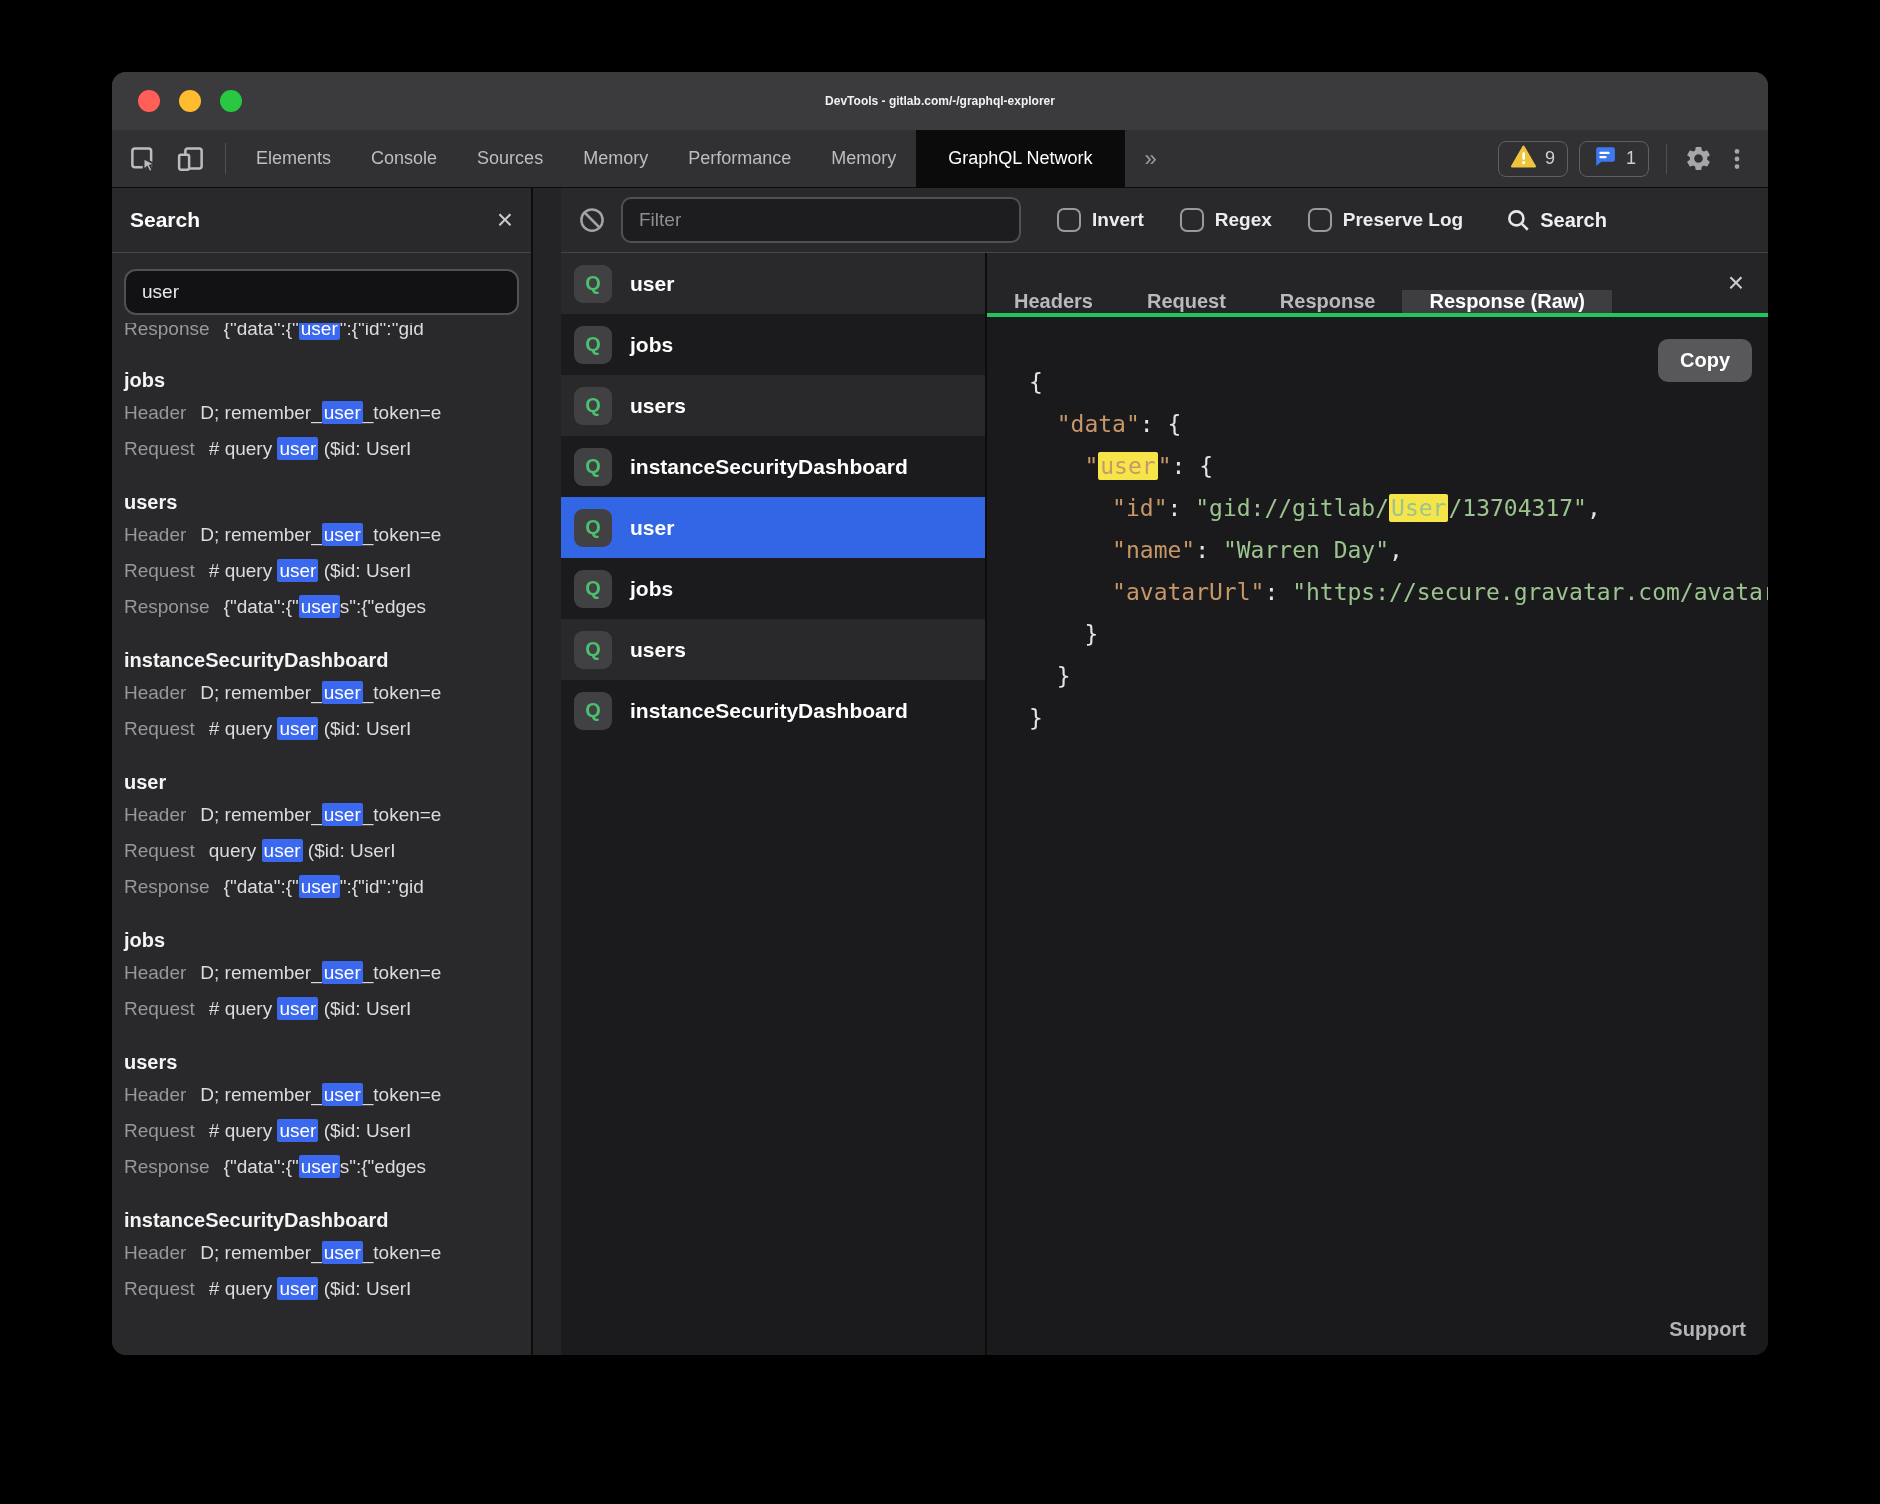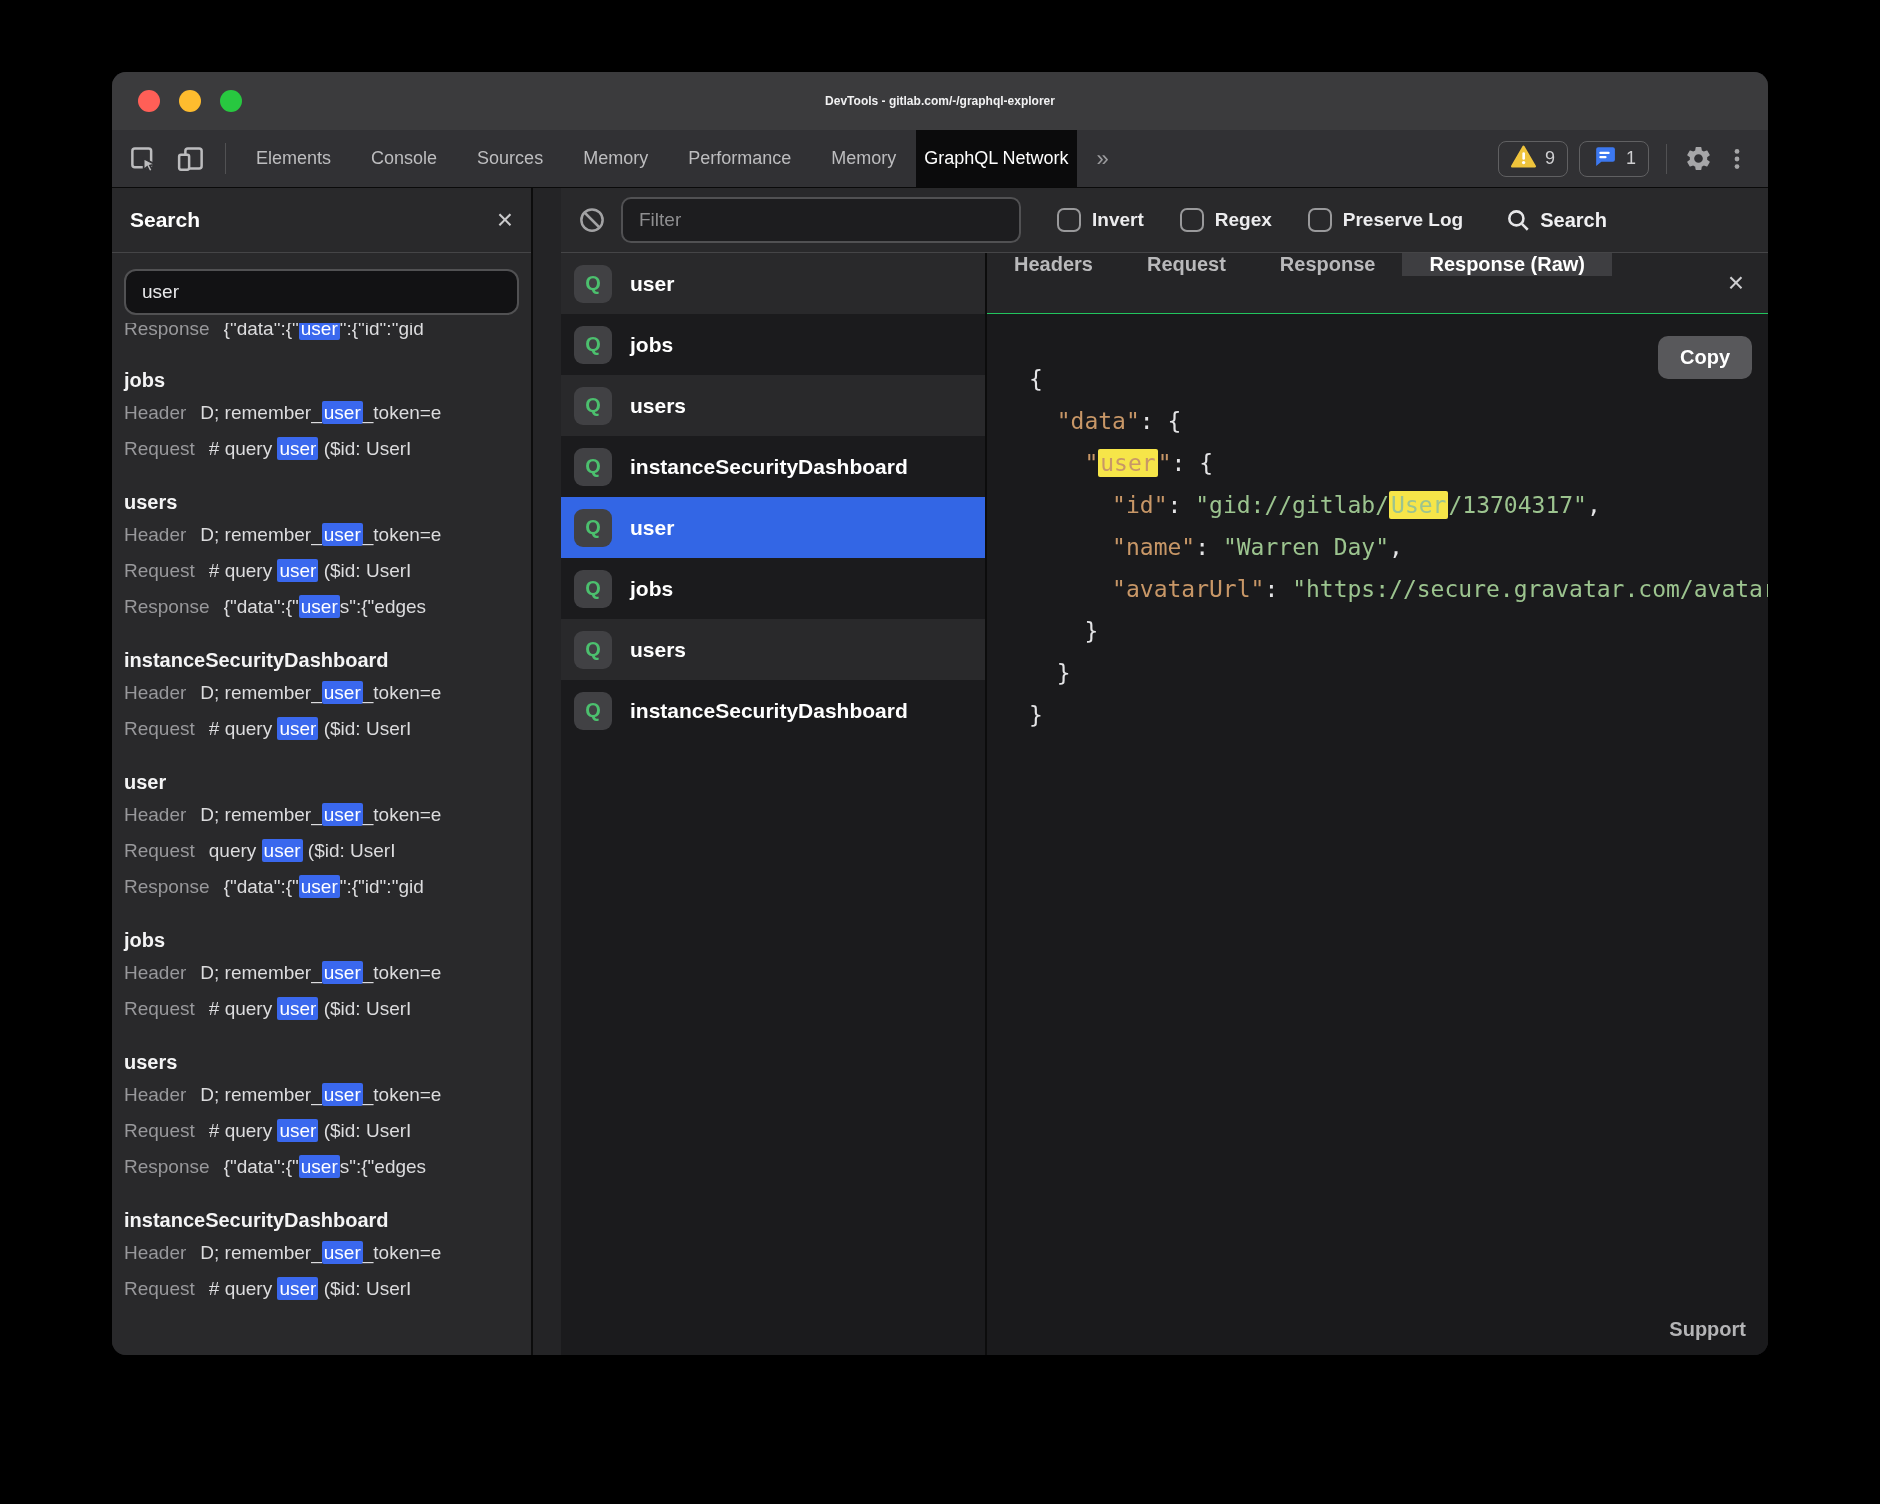--- a/index.html
+++ b/index.html
@@ -14,21 +14,21 @@
   .light{width:22px;height:22px;border-radius:50%;}
   .light.red{background:#ff5f57;} .light.yellow{background:#febc2e;} .light.green{background:#28c840;}
   .title{position:absolute;left:0;right:0;text-align:center;color:#f1f1f2;font-size:12px;font-weight:600;}
   
   .toolbar{height:57px;background:#313134;display:flex;align-items:stretch;border-bottom:1px solid #0a0a0a;flex:0 0 auto;}
   .tool-ic{display:flex;align-items:center;justify-content:center;padding:0 9px;}
   .tool-ic:first-child{padding-left:16px;}
   .vsep{width:1px;background:#515153;margin:13px 10px;}
   .tb-tabs{display:flex;align-items:stretch;}
   .tb-tab{display:flex;align-items:center;padding:0 20px;color:#bdbdbf;font-size:18px;}
-  .tb-tab.active{background:#0b0b0c;color:#ffffff;font-weight:500;padding:0 8px;}
+  .tb-tab.active{background:#0b0b0c;color:#ffffff;font-weight:500;padding:0 32px;}
   .more{color:#9c9c9e;font-size:22px;padding:0 20px;display:flex;align-items:center;}
   .tb-right{margin-left:auto;display:flex;align-items:center;gap:11px;padding-right:18px;}
   .badge{display:flex;align-items:center;gap:9px;border:1px solid #606062;border-radius:8px;
          padding:3px 12px;color:#cfcfd1;font-size:18px;height:28px;}
   
   .main{flex:1;display:flex;min-height:0;}
   .left-panel{width:419px;flex:0 0 auto;background:#29292b;border-right:2px solid #0c0c0c;
               display:flex;flex-direction:column;min-height:0;}
   .left-header{height:64px;border-bottom:1px solid #454547;display:flex;align-items:center;
                padding:0 18px;flex:0 0 auto;}
@@ -68,22 +68,22 @@
               padding:0 18px;color:#fff;font-weight:700;font-size:20px;flex:0 0 auto;}
   .q-list{flex:1;overflow:hidden;}
   .q-row{height:61px;display:flex;align-items:center;gap:18px;padding:0 13px;box-sizing:border-box;}
   .q-row.odd{background:#29292b;} .q-row.even{background:#1b1b1d;}
   .q-row.selected{background:#3366e5;}
   .q-badge{width:38px;height:38px;border-radius:9px;background:#414144;display:flex;align-items:center;
            justify-content:center;color:#4cc06e;font-weight:700;font-size:20px;flex:0 0 auto;}
   .q-label{color:#fff;font-weight:600;font-size:21px;white-space:nowrap;}
   
   .detail-panel{flex:1;display:flex;flex-direction:column;min-width:0;background:#1a1a1c;}
-  .detail-tabbar{height:60px;background:#252527;display:flex;align-items:flex-start;
-                 border-bottom:1px solid #22c55e;flex:0 0 auto;}
+  .detail-tabbar{height:60px;background:#252527;display:flex;align-items:flex-end;
+                 border-bottom:4px solid #22c55e;flex:0 0 auto;}
   .d-tabs{display:flex;align-items:stretch;}
   .d-tab{display:flex;align-items:center;padding:0 27px;color:#b9b9bb;font-size:20px;font-weight:600;}
   .d-tab.active{background:#3e3e41;color:#fff;font-weight:700;}
   .d-close{margin-left:auto;align-self:center;color:#cfcfd1;font-size:28px;padding:0 24px;line-height:1;}
   .detail-body{flex:1;position:relative;overflow:hidden;background:#1a1a1c;}
   .copy-btn{position:absolute;top:22px;right:16px;background:#58585b;color:#fff;font-size:20px;
             font-weight:600;border-radius:10px;padding:10px 22px;}
   .json{padding:44px 0 0 42px;font-family:"DejaVu Sans Mono", monospace;font-size:23px;line-height:42px;
         white-space:pre;}
   .json .key{color:#c89767;} .json .str{color:#9cc48f;} .json .pun{color:#e4e4e6;}

